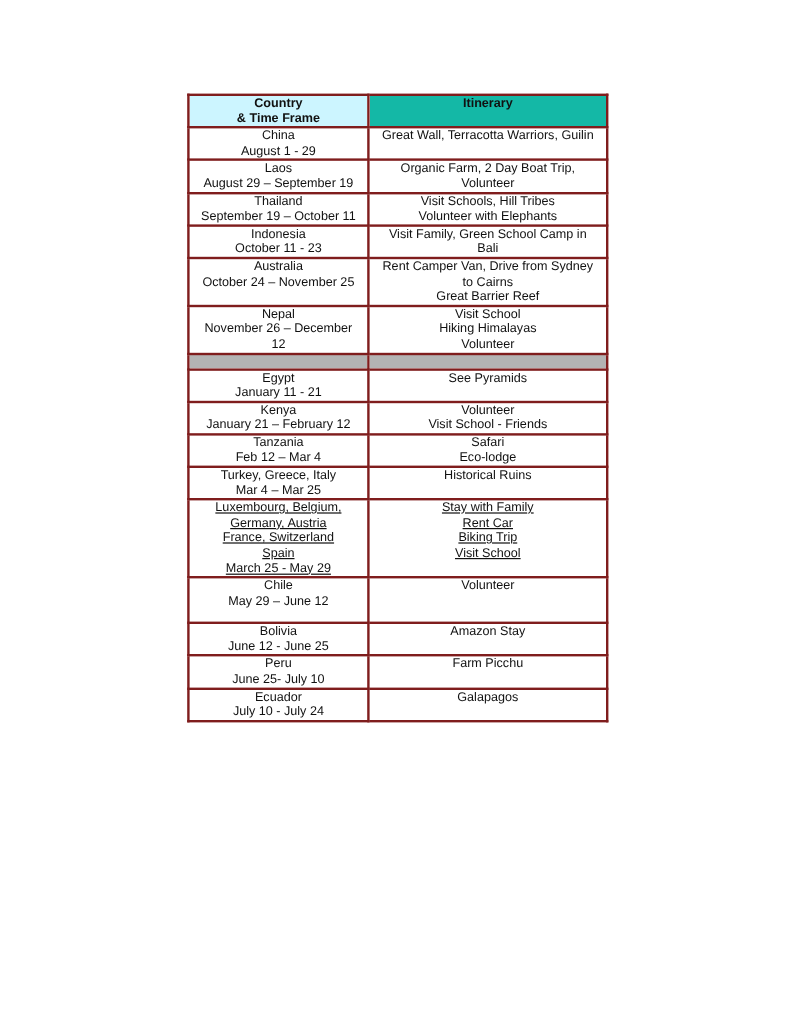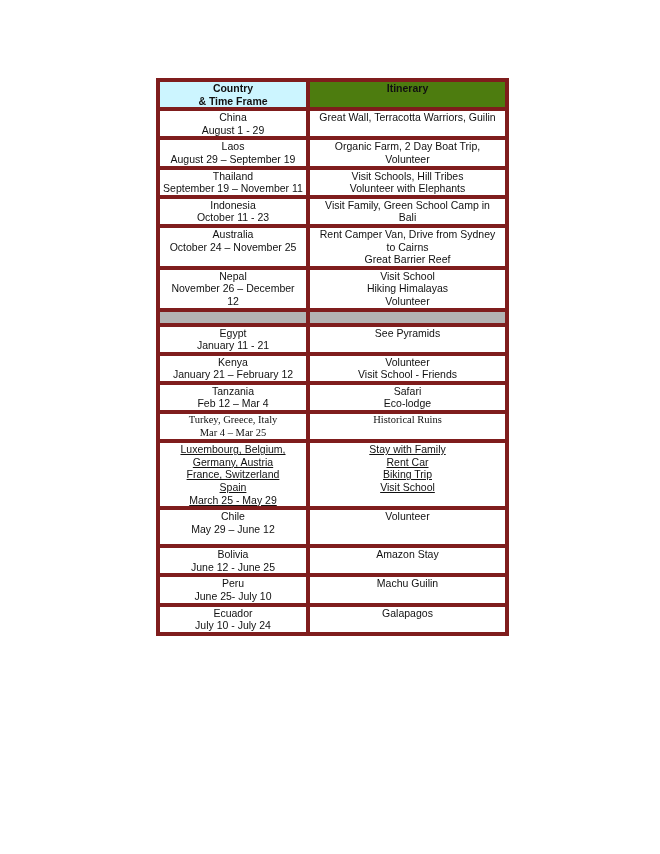--- a/index.html
+++ b/index.html
@@ -13,21 +13,21 @@
       border-collapse: collapse;
       table-layout: fixed;
       font-family: "Liberation Sans", sans-serif;
       font-size: 10.5px;
       line-height: 12.6px;
       color: #111111;
     }
     table.itin col.c1 { width: 150px; }
     table.itin col.c2 { width: 199px; }
     table.itin td, table.itin th {
-      border: 4px solid #7f1d1d;
+      border: 2px solid #7f1d1d;
       text-align: center;
       vertical-align: top;
       padding: 0 2px;
       overflow: hidden;
     }
     table.itin th {
       background: #ccf5ff;
       font-weight: bold;
       height: 25px;
     }
@@ -42,21 +42,21 @@
     <colgroup>
         <col class="c1">
         <col class="c2">
       </colgroup>
     <thead>
       <tr>
         <th style="background: rgb(204, 245, 255);">
           <span class="line">Country</span>
           <span class="line">&amp; Time Frame</span>
         </th>
-        <th style="background: #4d7c0f;">
+        <th style="background: #14b8a6;">
           <span class="line">Itinerary</span>
         </th>
       </tr>
     </thead>
     <tbody id="itin-body">
         <tr style="height: 25px; margin-left: 16px;">
           <td>
             <span class="line">China</span>
             <span class="line">August 1 - 29</span>
           </td>
@@ -70,21 +70,21 @@
             <span class="line">August 29 – September 19</span>
           </td>
           <td>
             <span class="line">Organic Farm, 2 Day Boat Trip,</span>
             <span class="line">Volunteer</span>
           </td>
         </tr>
         <tr style="height: 25px;">
           <td>
             <span class="line">Thailand</span>
-            <span class="line">September 19 – November 11</span>
+            <span class="line">September 19 – October 11</span>
           </td>
           <td>
             <span class="line">Visit Schools, Hill Tribes</span>
             <span class="line">Volunteer with Elephants</span>
           </td>
         </tr>
         <tr style="height: 26px;">
           <td>
             <span class="line">Indonesia</span>
             <span class="line">October 11 - 23</span>
@@ -143,21 +143,21 @@
         <tr style="height: 25px; padding-left: 29px;">
           <td>
             <span class="line">Tanzania</span>
             <span class="line">Feb 12 – Mar 4</span>
           </td>
           <td>
             <span class="line">Safari</span>
             <span class="line">Eco-lodge</span>
           </td>
         </tr>
-        <tr style="height: 25px; font-family: Liberation Serif, serif;">
+        <tr style="height: 25px;">
           <td>
             <span class="line">Turkey, Greece, Italy</span>
             <span class="line">Mar 4 – Mar 25</span>
           </td>
           <td>
             <span class="line">Historical Ruins</span>
           </td>
         </tr>
         <tr style="height: 62px; text-decoration: underline;">
           <td>
@@ -191,21 +191,21 @@
           <td>
             <span class="line">Amazon Stay</span>
           </td>
         </tr>
         <tr style="height: 25px;">
           <td>
             <span class="line">Peru</span>
             <span class="line">June 25- July 10</span>
           </td>
           <td>
-            <span class="line">Machu Guilin</span>
+            <span class="line">Farm Picchu</span>
           </td>
         </tr>
         <tr style="height: 26px;">
           <td>
             <span class="line">Ecuador</span>
             <span class="line">July 10 - July 24</span>
           </td>
           <td>
             <span class="line">Galapagos</span>
           </td>

